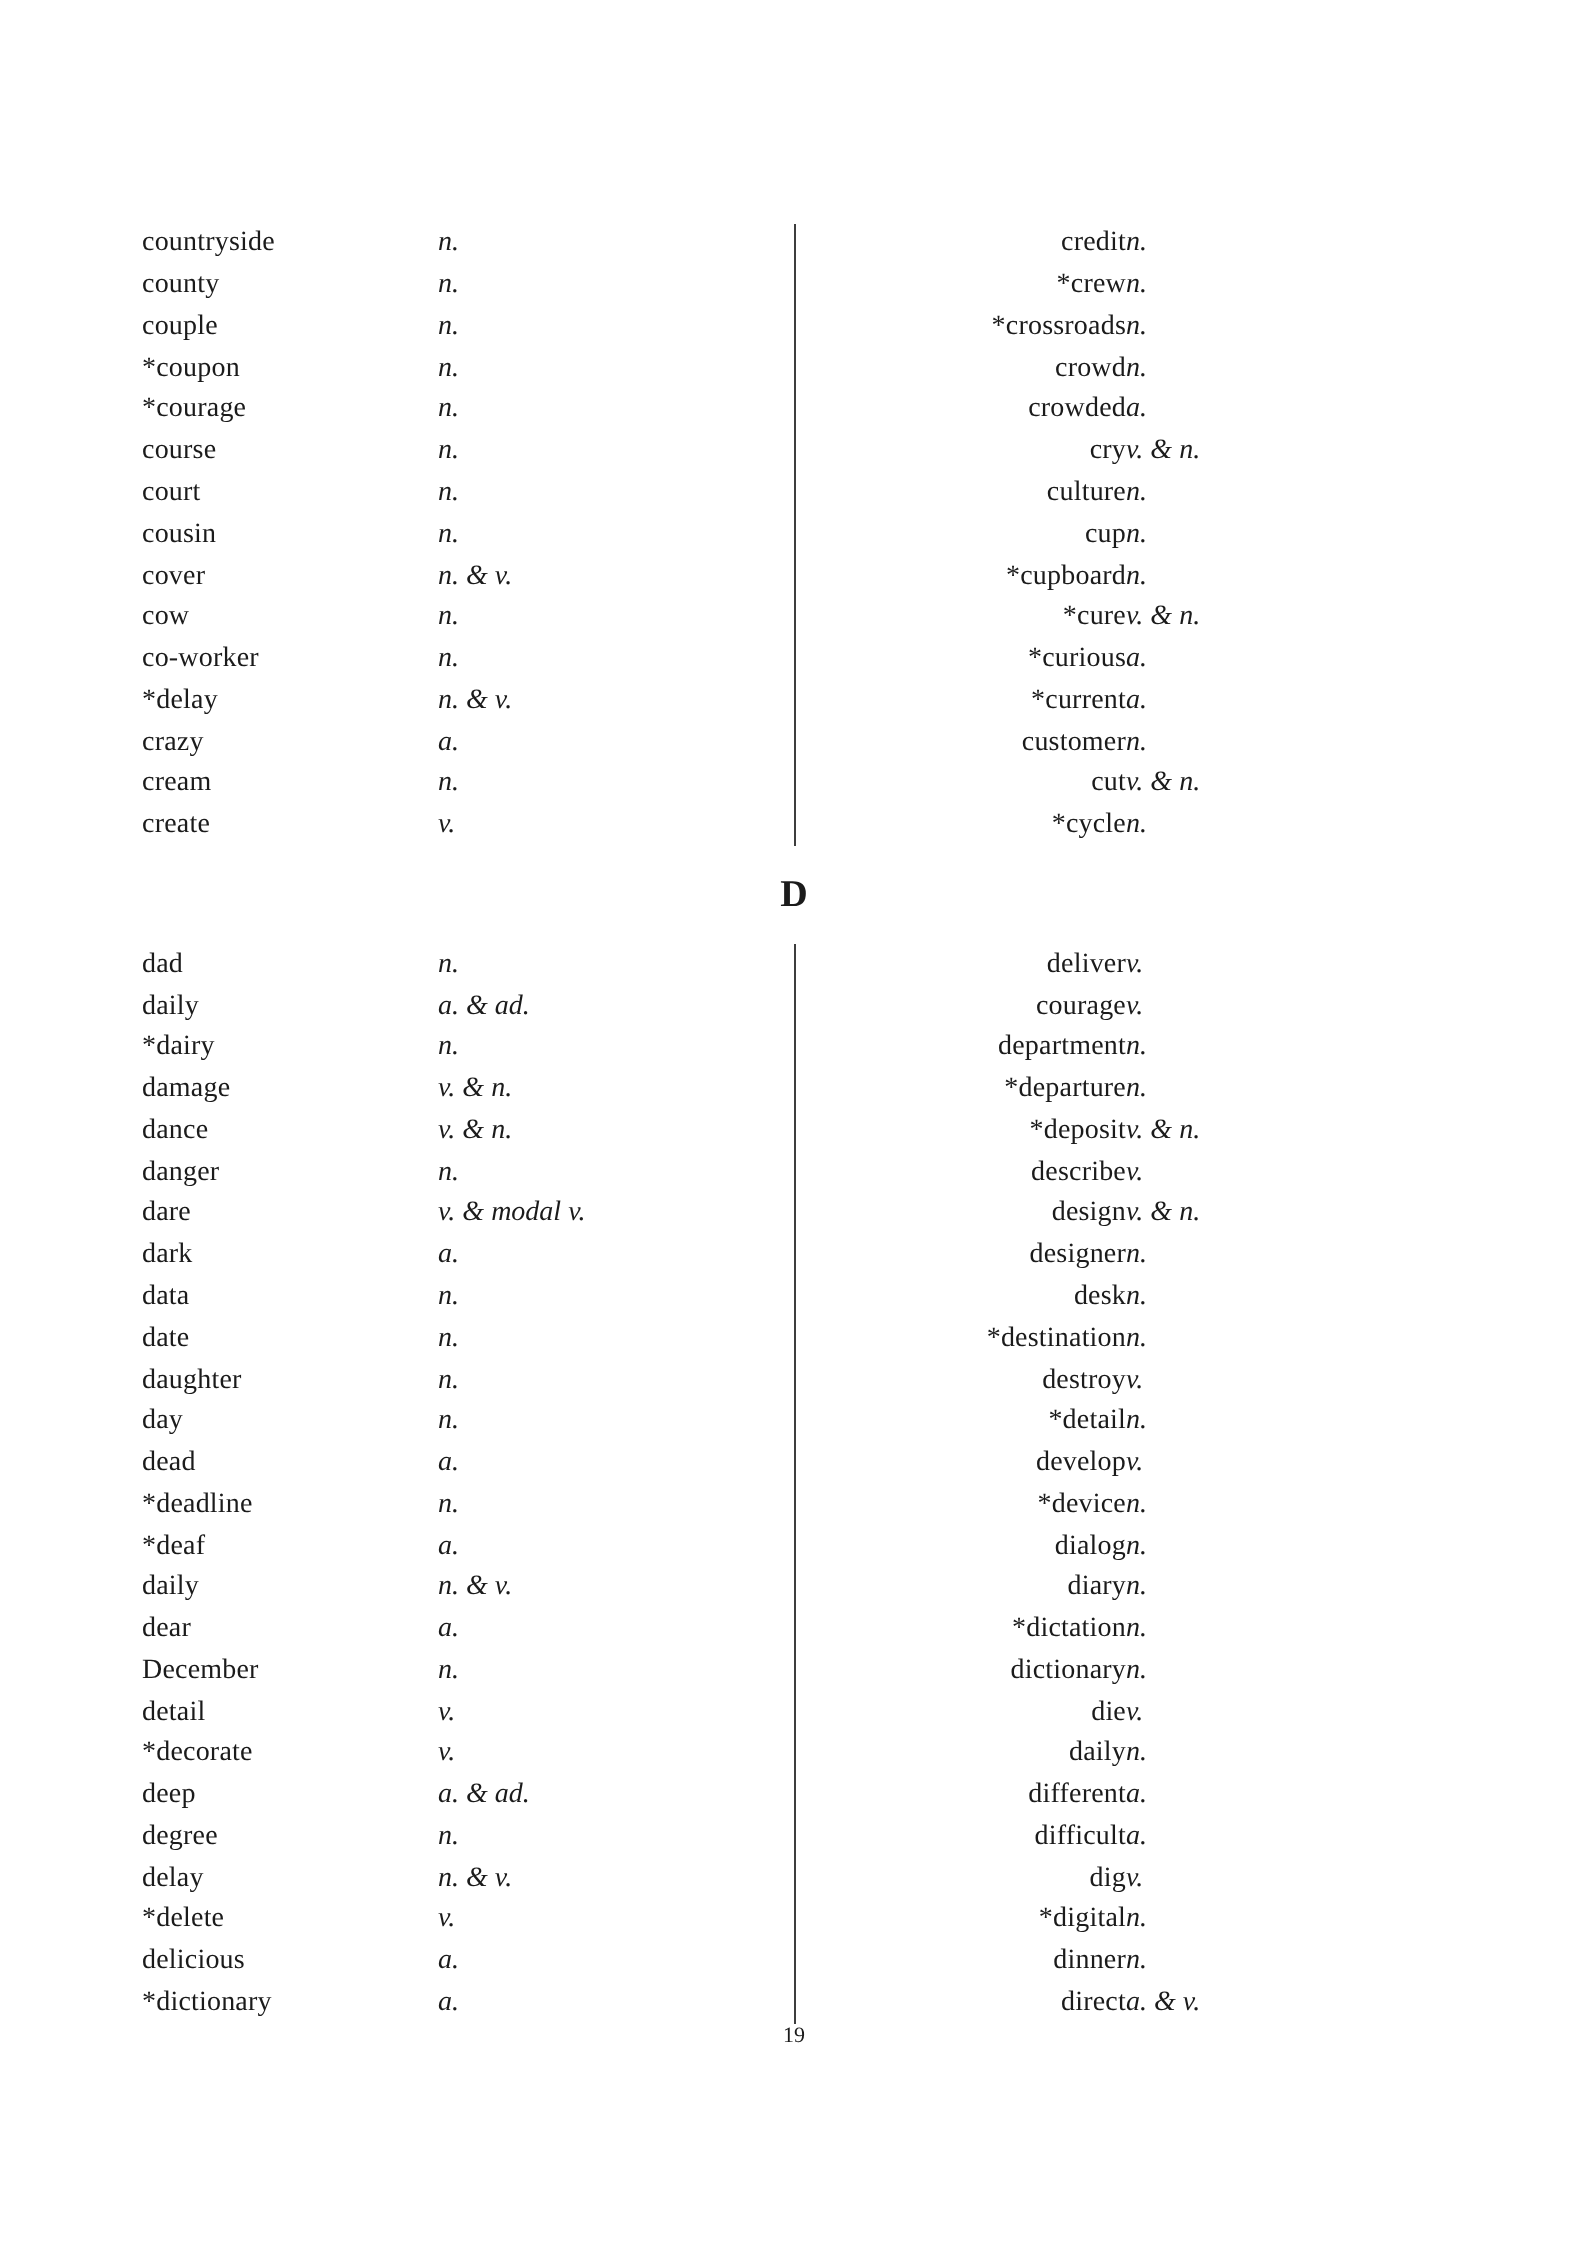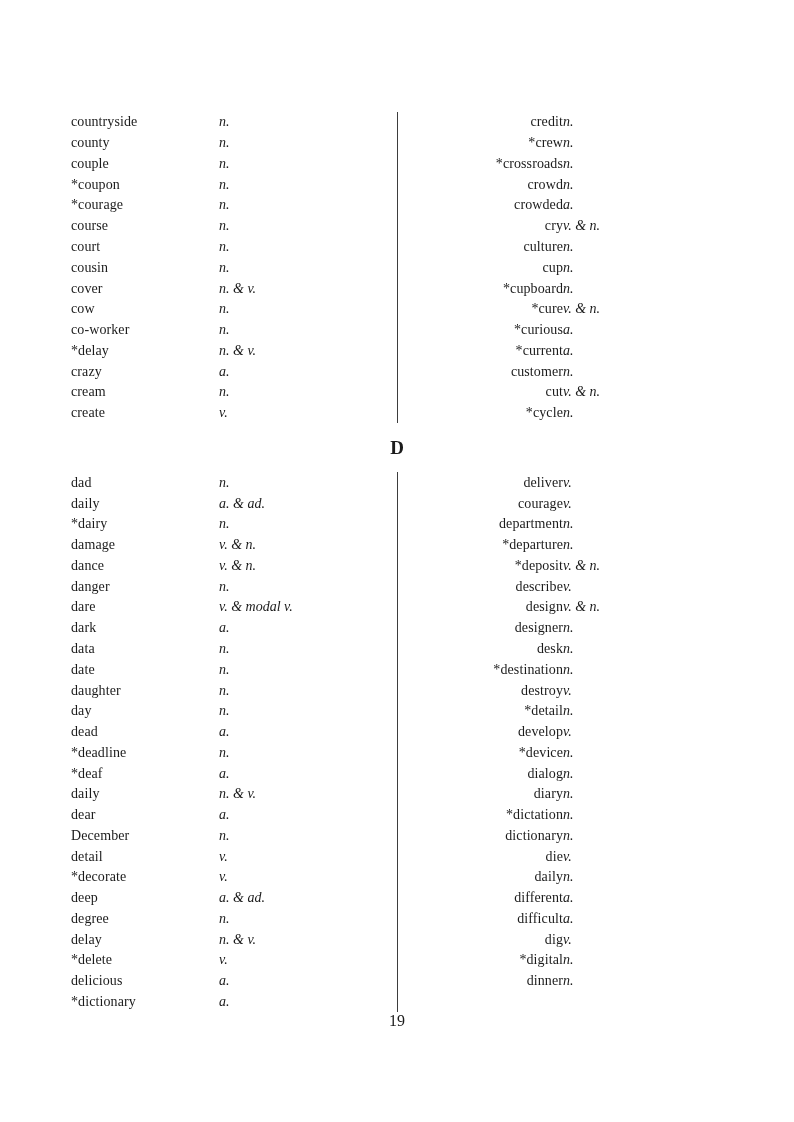--- a/index.html
+++ b/index.html
@@ -64,21 +64,21 @@
     justify-content: center;
     font-weight: bold;
     font-size: 19px;
   }
   .page-number {
     position: absolute;
     top: 1012px;
     left: 0;
     width: 100%;
     text-align: center;
-    font-size: 16px;
+    font-size: 11px;
   }
 </style>
 </head>
 <body>
 
 <div class="page">
   <div id="word-sections">
       <div class="cols">
         <div class="col col-left">
           <div class="row">
@@ -407,17 +407,21 @@
             <span class="pos">v.</span>
           </div>
           <div class="row">
             <span class="word">*digital</span>
             <span class="pos">n.</span>
           </div>
           <div class="row">
             <span class="word">dinner</span>
             <span class="pos">n.</span>
           </div>
+          <div class="row">
+            <span class="word">direct</span>
+            <span class="pos">a. &amp; v.</span>
+          </div>
         </div>
       </div>
     </div>
   <div class="page-number">19</div>
 </div>
 
 </body></html>

